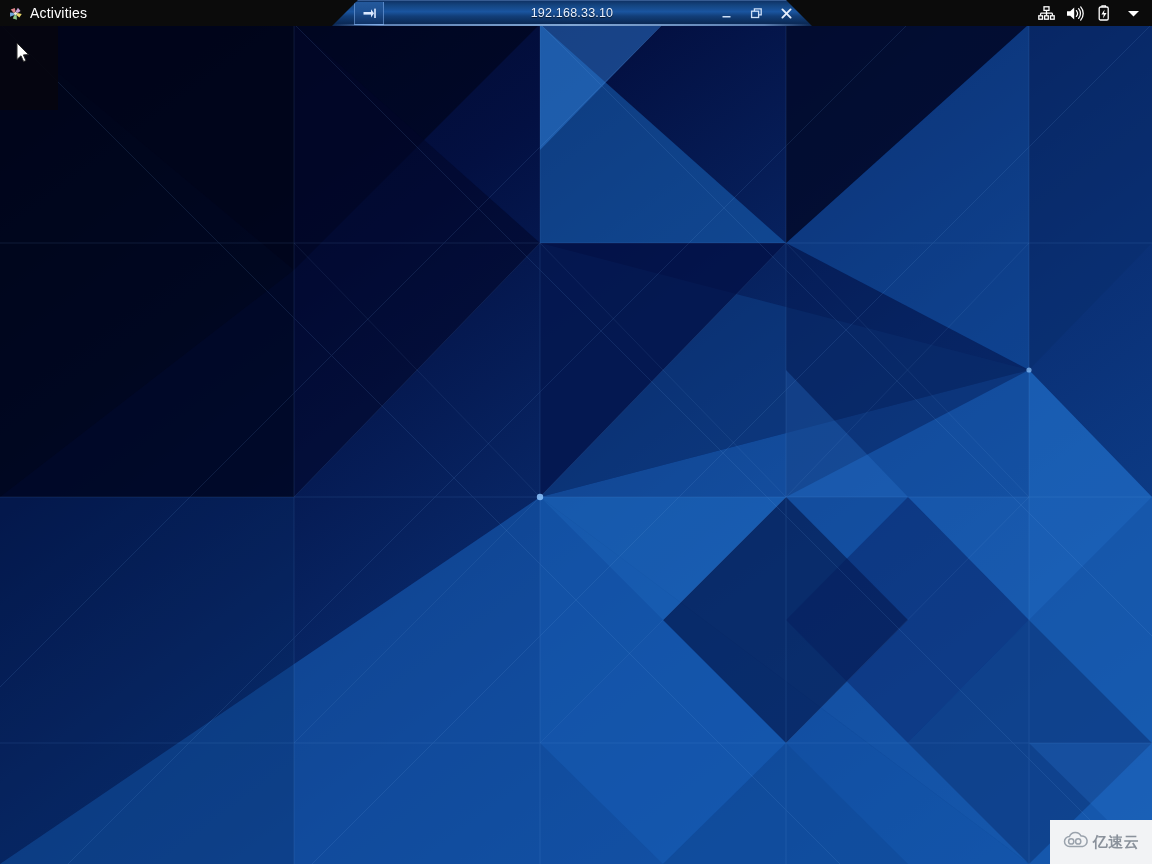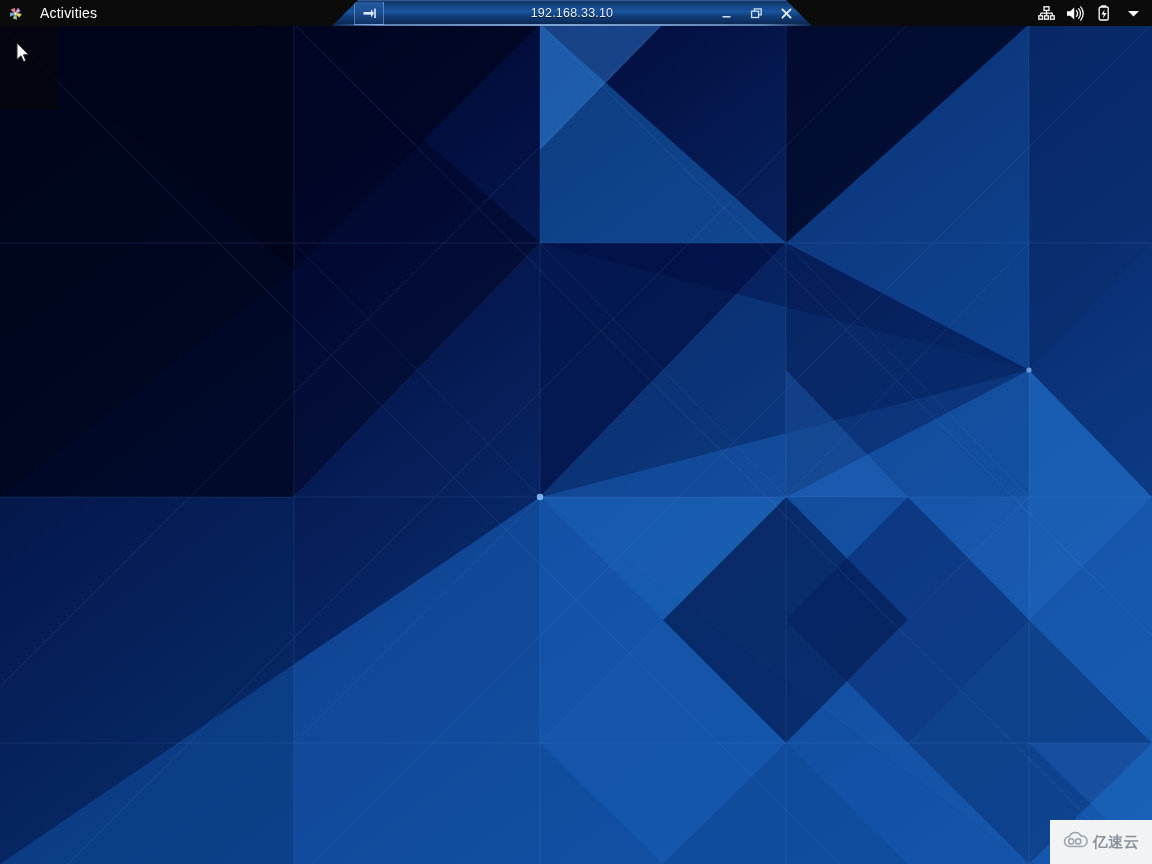--- a/index.html
+++ b/index.html
@@ -43,21 +43,21 @@
     width: 1152px;
     height: 26px;
     background: #0b0b0b;
     z-index: 40;
     display: flex;
     align-items: center;
   }
   .activities {
     display: flex;
     align-items: center;
-    gap: 17px;
+    gap: 7px;
     padding: 0 10px 0 8px;
     height: 26px;
     cursor: pointer;
   }
   .activities-label {
     color: #ffffff;
     font-size: 14px;
     letter-spacing: 0.2px;
   }
   .gnome-glyph { display:block; }

